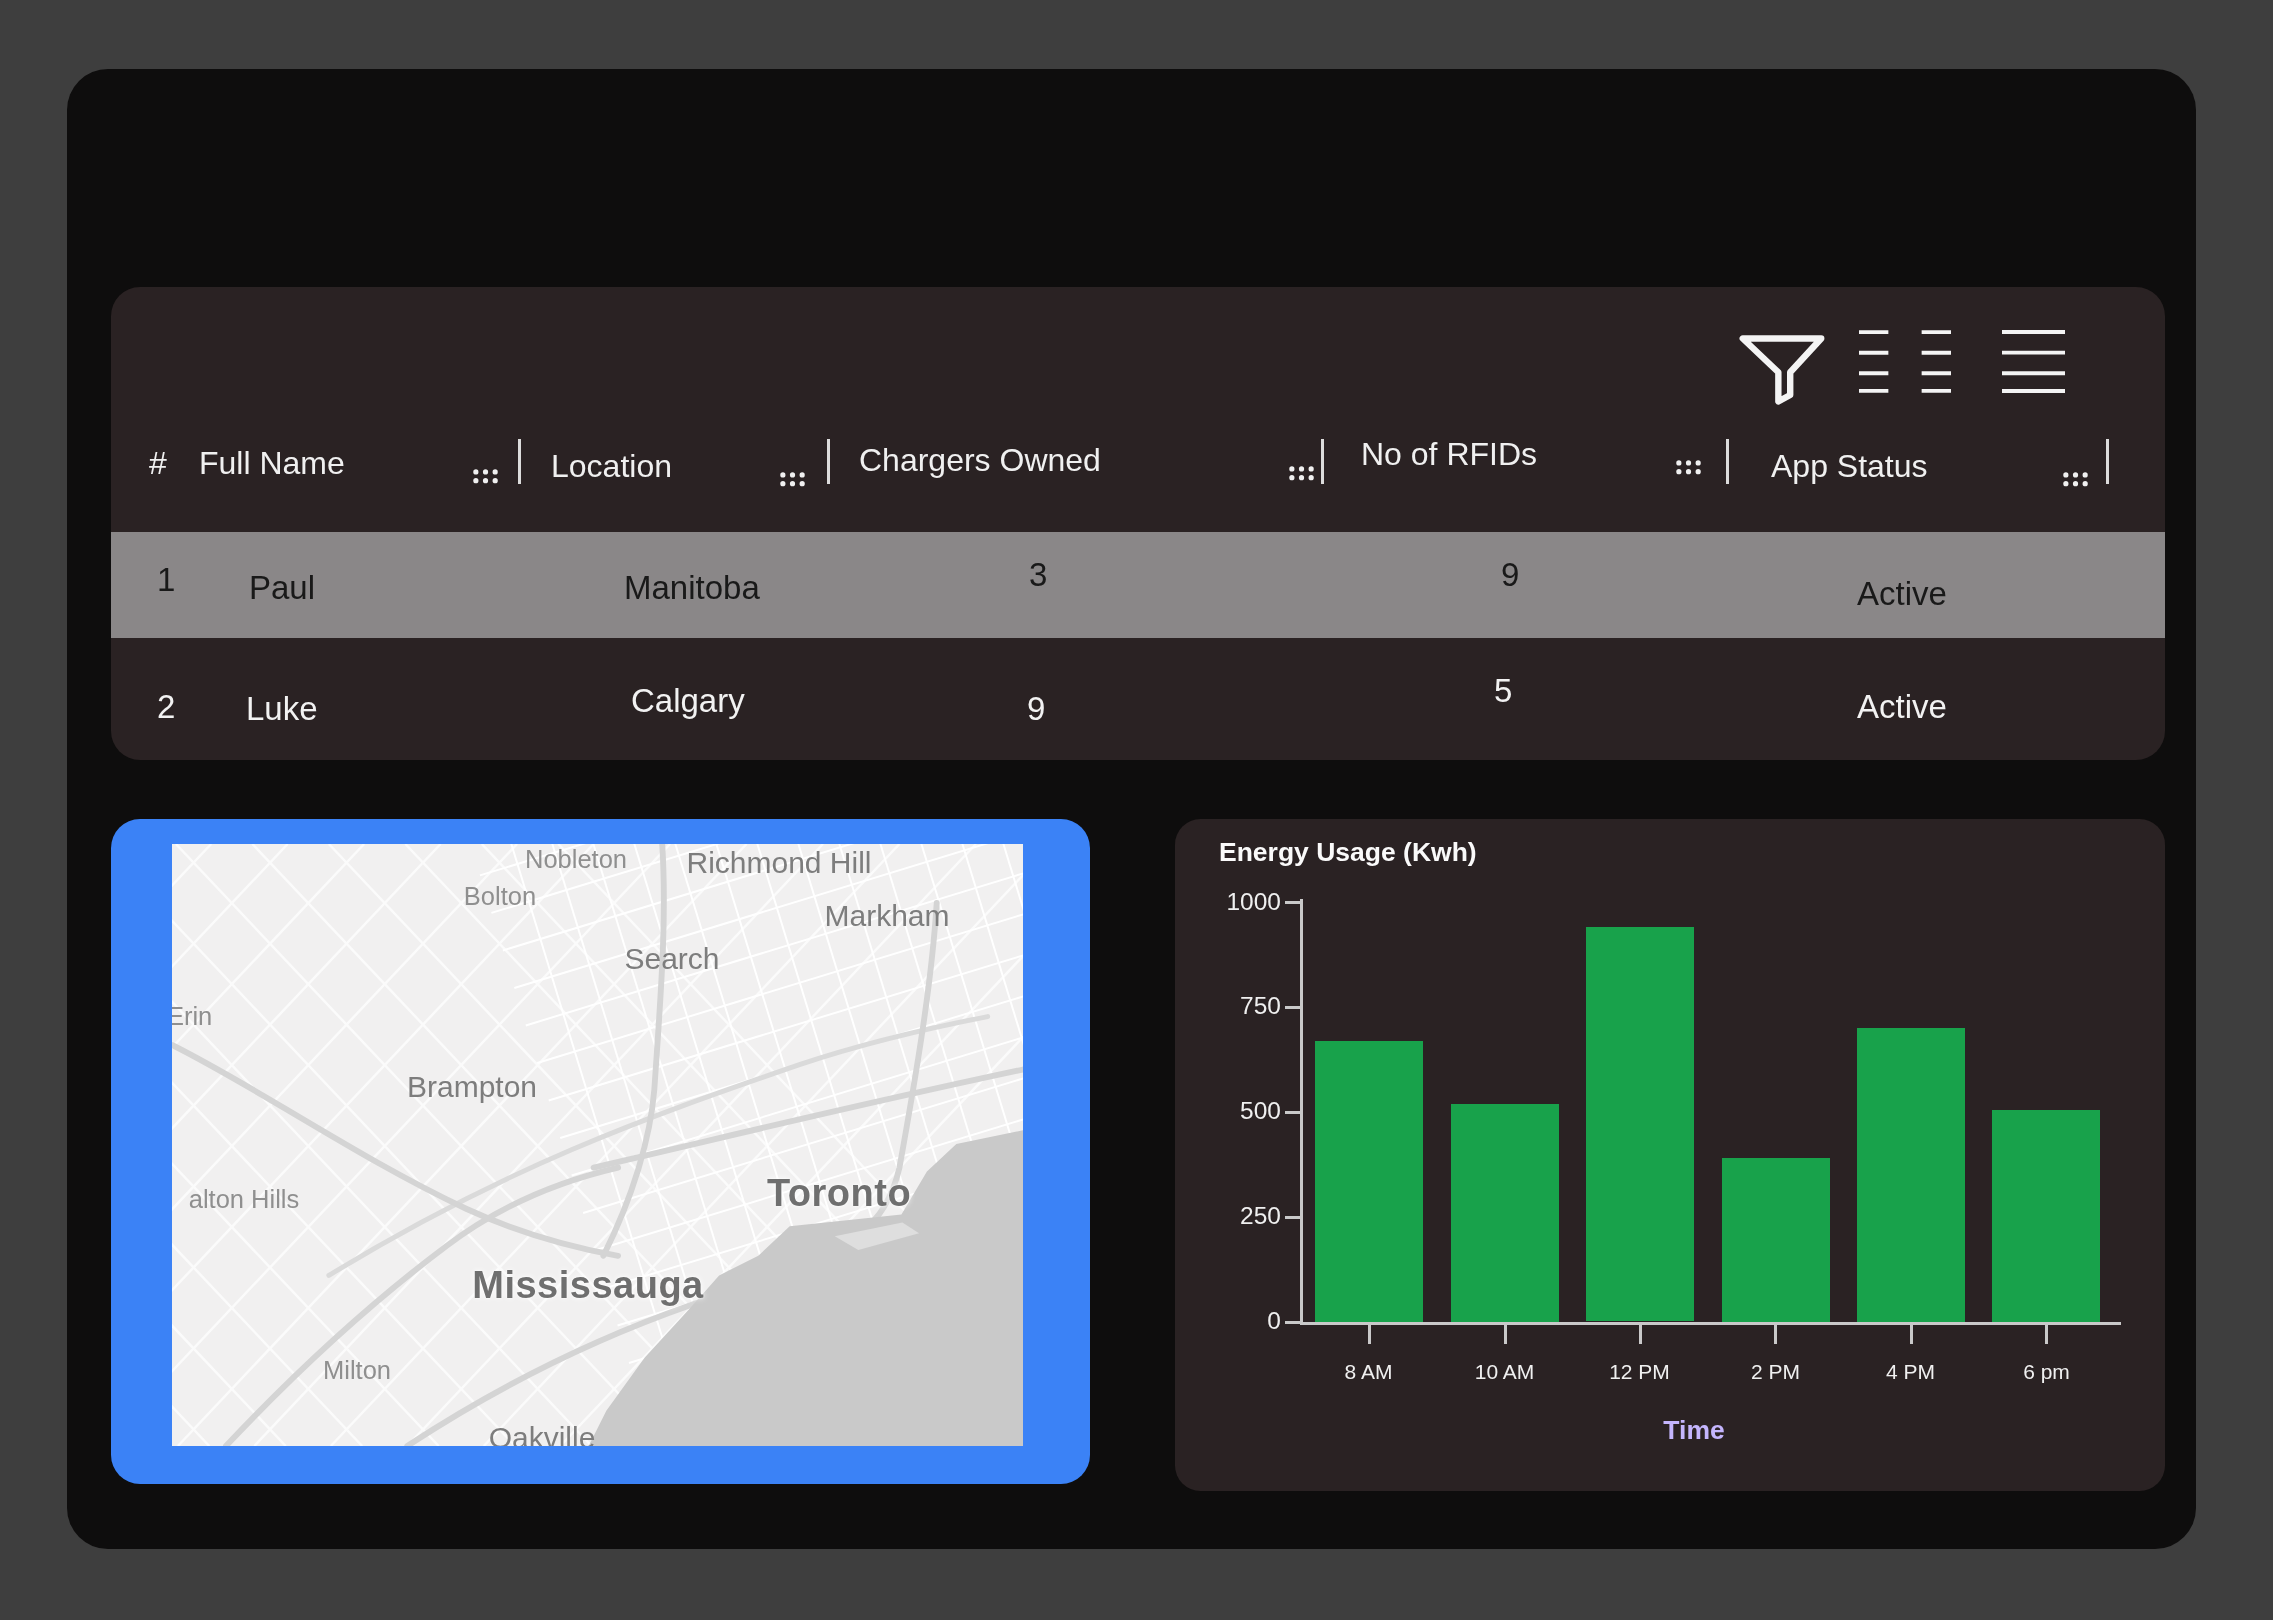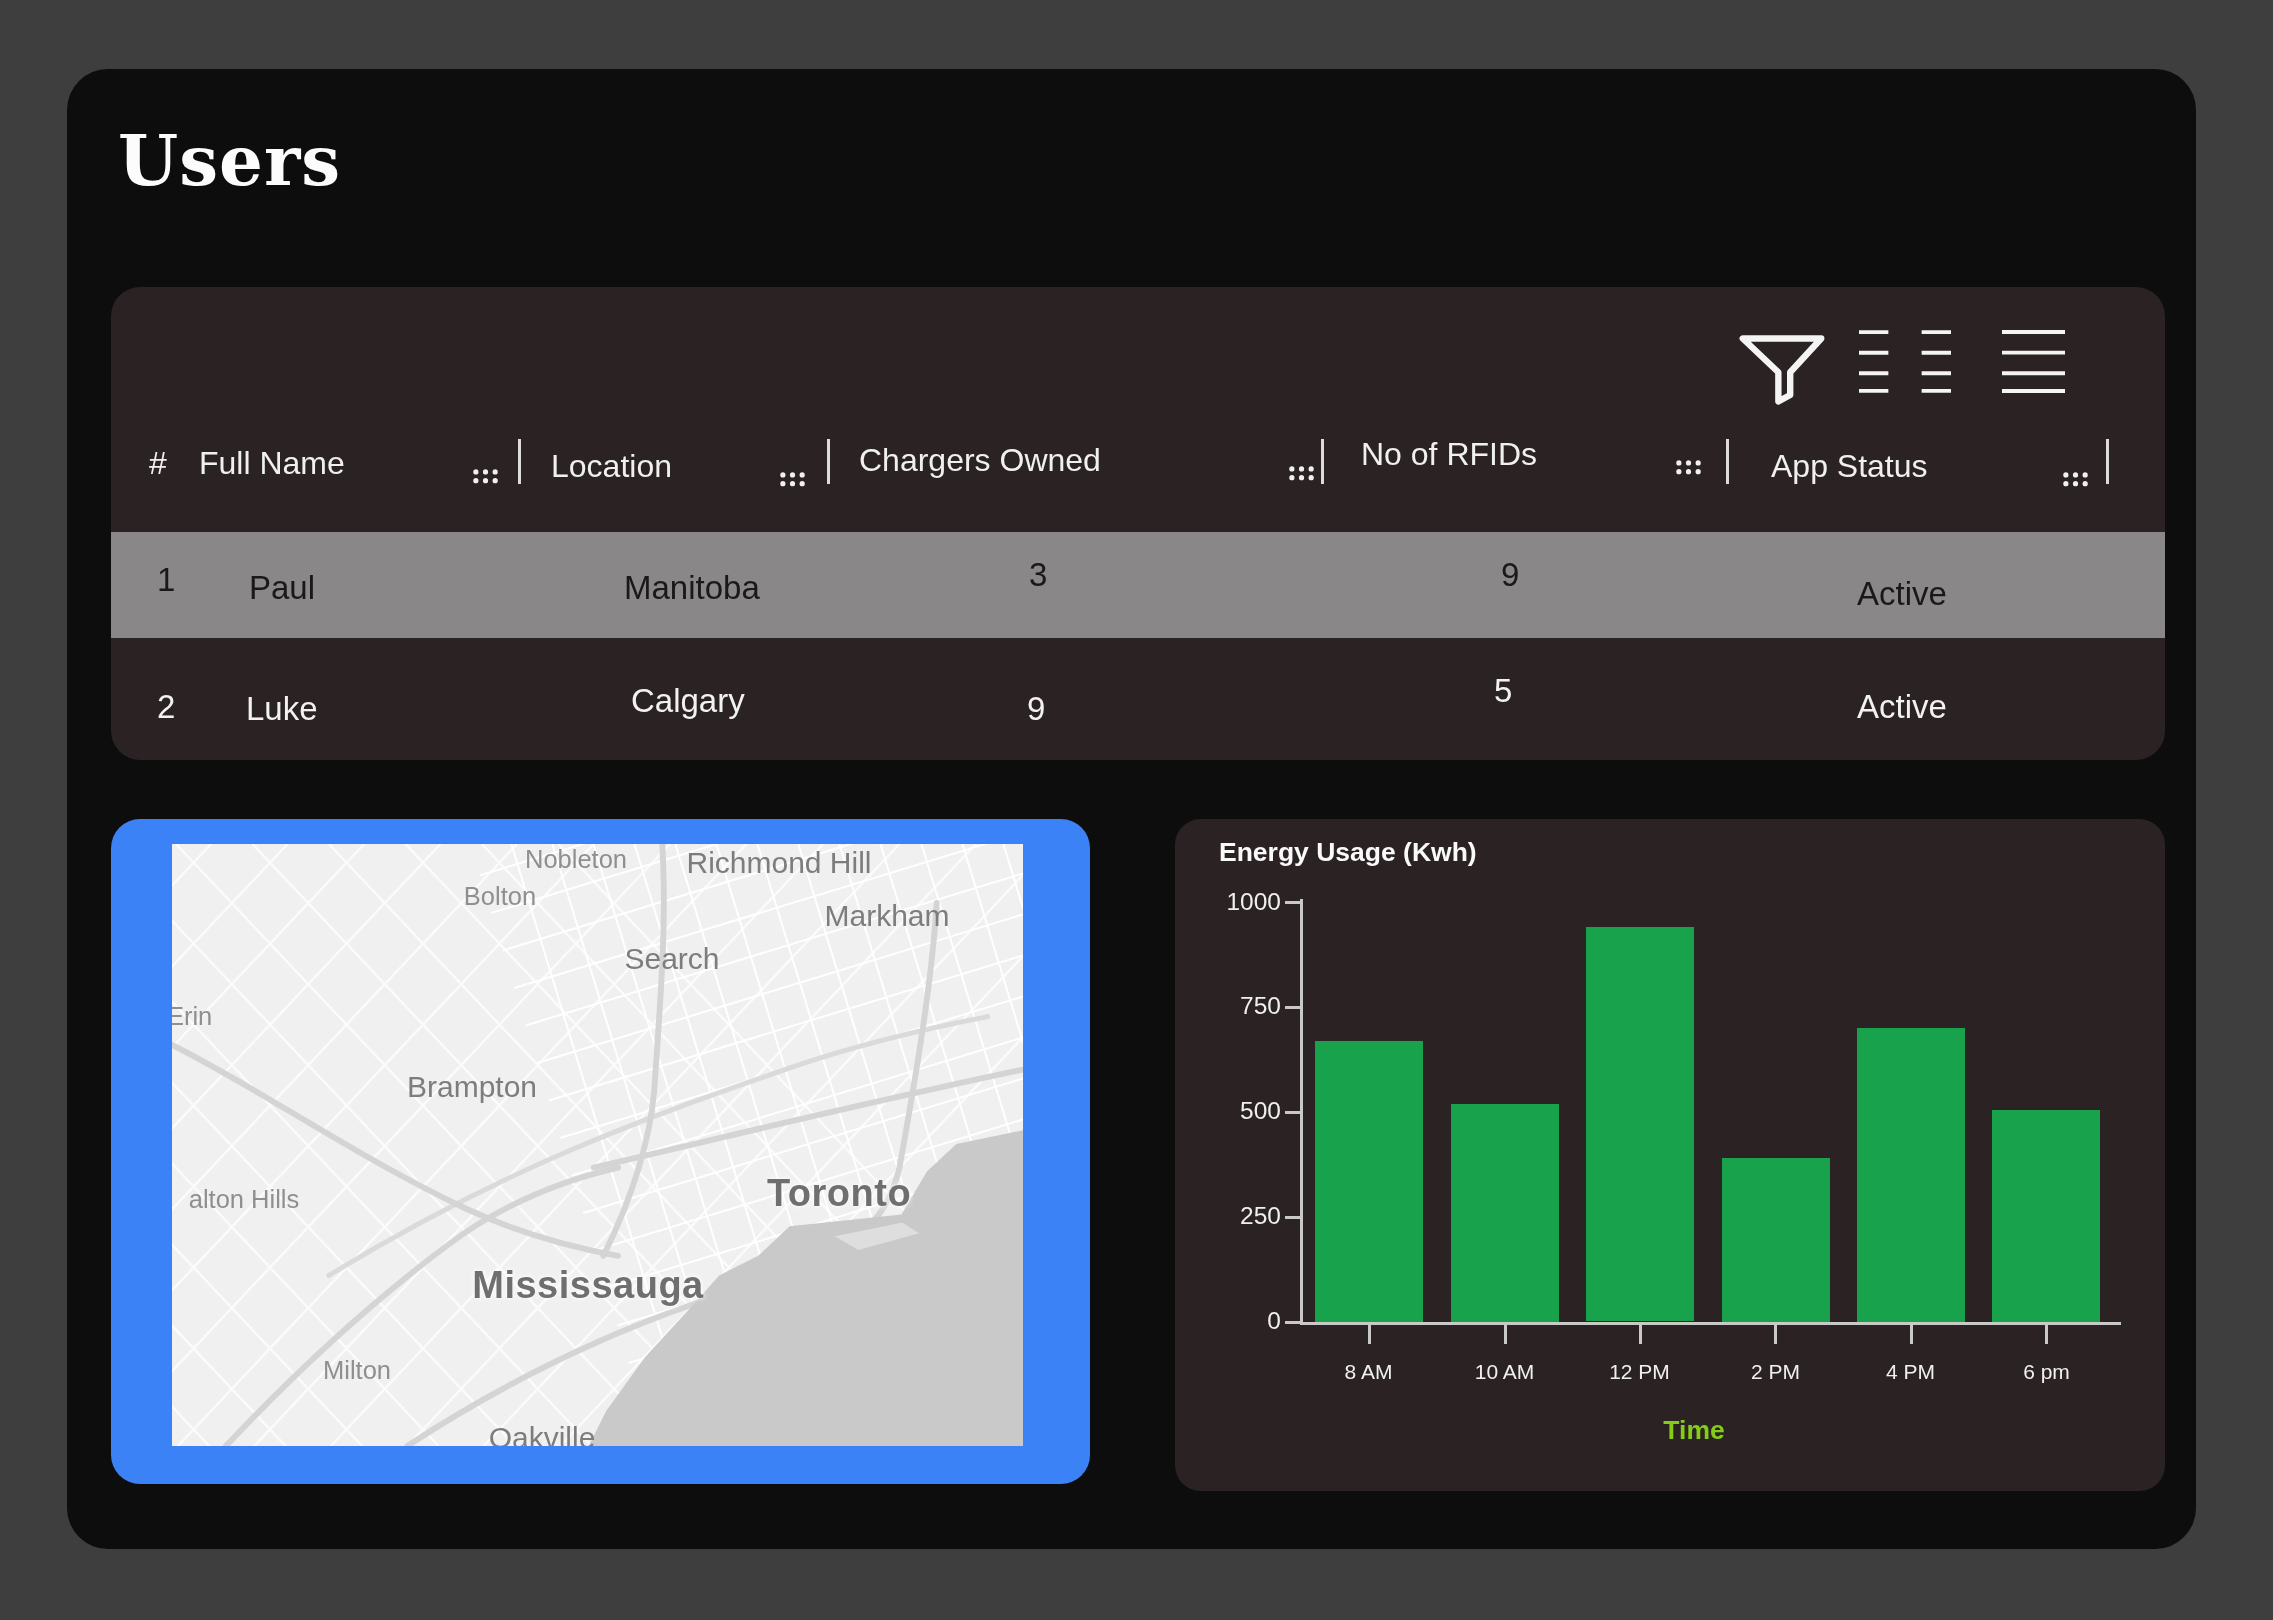--- a/index.html
+++ b/index.html
@@ -71,29 +71,28 @@
   #chart-title{position:absolute;left:44px;top:17.6px;font-size:26.5px;font-weight:700;color:#fafafa;}
   #chart-plot{position:absolute;left:0;top:0;width:990px;height:665px;}
   #y-axis-line{position:absolute;left:125px;top:80px;width:2.9px;height:425px;background:#c9c9c9;}
   #x-axis-line{position:absolute;left:125px;top:503px;width:821px;height:2.9px;background:#c9c9c9;}
   .ytick-label{position:absolute;width:69px;text-align:right;font-size:24.5px;color:#efefef;}
   .ytick-dash{position:absolute;width:14.7px;height:2.9px;background:#c9c9c9;}
   .chart-bar{position:absolute;width:108px;background:#18a24b;}
   .xtick-mark{position:absolute;width:2.9px;height:18.6px;top:506px;background:#c9c9c9;}
   .xtick-label{position:absolute;width:137px;text-align:center;top:541px;font-size:21px;color:#f0f0f0;}
   #x-axis-title{position:absolute;left:421px;top:596px;width:196px;text-align:center;
-                font-size:26.5px;font-weight:700;color:#84cc16;}
+                font-size:26.5px;font-weight:700;color:#c4b5fd;}
 </style>
 </head>
 <body>
 
 <div id="canvas">
   <div id="main-card">
 
-    <div id="page-title">Users</div>
 
     <div id="table-panel">
 
 
       <div class="toolbar-icon" id="filter-icon">
         <svg width="90" height="73" viewBox="0 0 96 80">
           <path d="M5,6 H91 L57,43 V68 L44,75 V43 Z" fill="none" stroke="#f4f4f4" stroke-width="7" stroke-linejoin="round" stroke-linecap="round"></path>
         </svg>
       </div>
 

